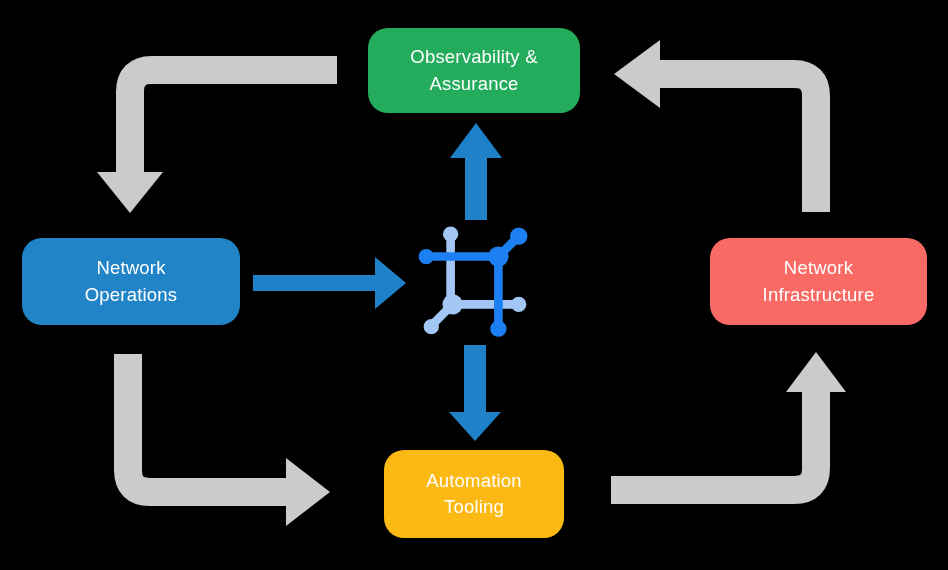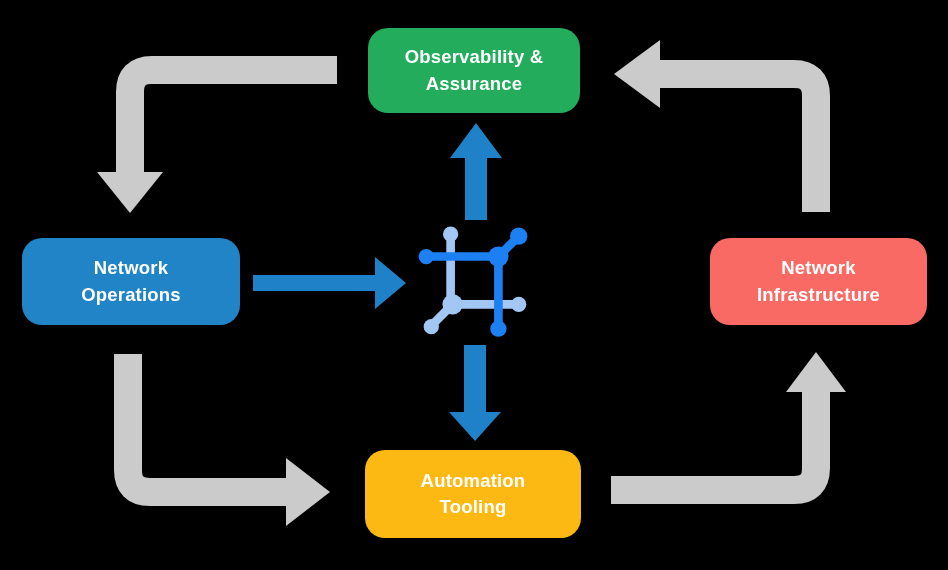--- a/index.html
+++ b/index.html
@@ -21,29 +21,29 @@
   }
   .node {
     position: absolute;
     border-radius: 20px;
     display: flex;
     align-items: center;
     justify-content: center;
     text-align: center;
     color: #ffffff;
     font-size: 18.5px;
-    font-weight: bold;
+    font-weight: normal;
     line-height: 1.42;
     white-space: pre-line;
     letter-spacing: 0.2px;
   }
   .node-observability   { left: 368px; top: 28px;  width: 212px; height: 85px; }
   .node-operations      { left: 22px;  top: 238px; width: 218px; height: 87px; }
   .node-infrastructure  { left: 710px; top: 238px; width: 217px; height: 87px; }
-  .node-automation      { left: 365px; top: 450px; width: 216px; height: 88px; }
+  .node-automation      { left: 384px; top: 450px; width: 180px; height: 88px; }
 
   .center-icon {
     position: absolute;
     left: 413px; top: 223px;
     width: 122px; height: 122px;
   }
 
   .stroke-gray { stroke: var(--arrow-gray, #ccc); fill: none; stroke-width: 28; }
   .fill-gray   { fill: var(--arrow-gray, #ccc); }
   .fill-blue   { fill: var(--arrow-blue, #1F82C8); }

